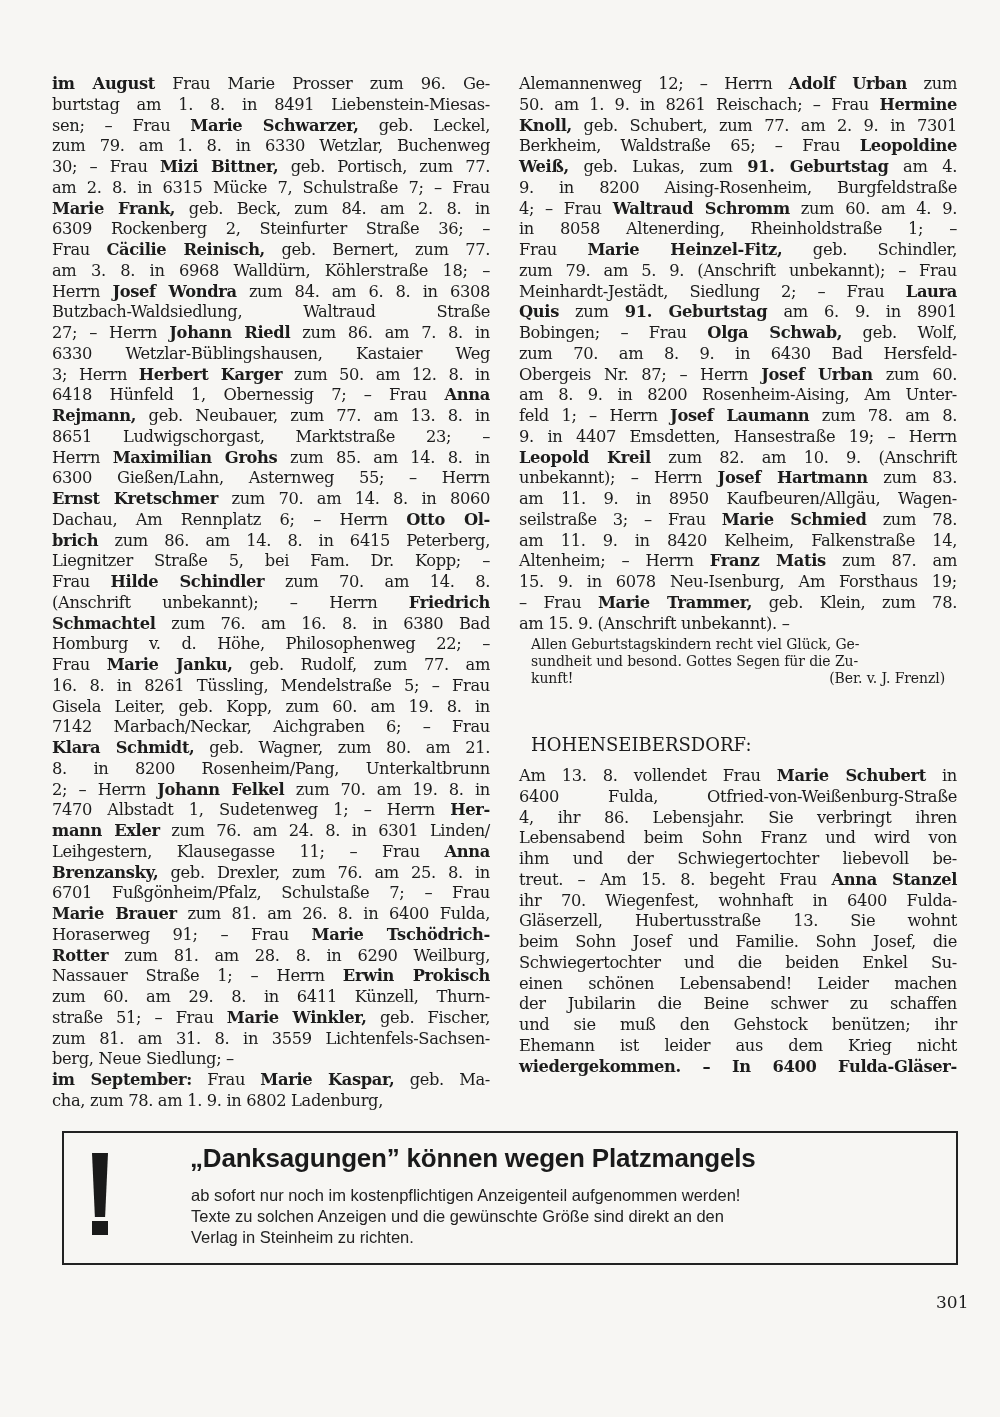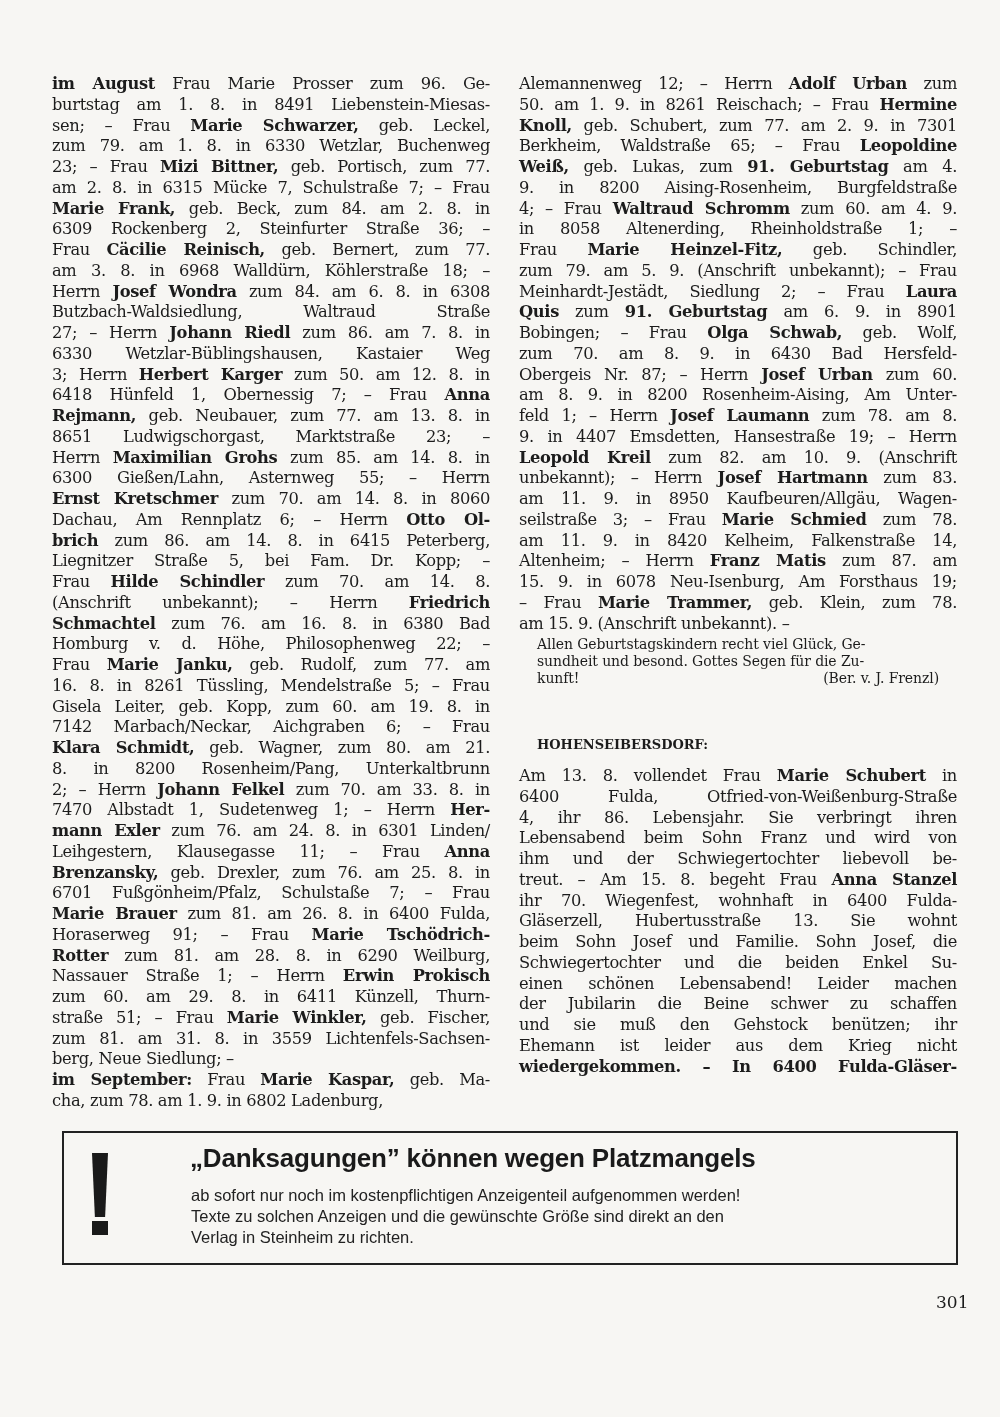--- a/index.html
+++ b/index.html
@@ -16,33 +16,33 @@
     top: 74px;
     width: 438px;
     font-size: 16.3px;
     line-height: 20.75px;
     text-align: justify;
     letter-spacing: -0.35px;
     hyphens: manual;
   }
   .col-left { left: 52px; }
   .col-right { left: 519px; }
-  .col p { margin: 18px; }
+  .col p { margin: 12px; }
   b { font-weight: bold; }
   .closing {
     font-size: 14px;
     line-height: 17px;
     margin-top: 2px !important;
     letter-spacing: -0.1px;
   }
   .signature { display: block; text-align: right; margin-top: -17px; }
   .section-heading {
     margin-top: 48px !important;
-    font-weight: bold;
-    font-size: 13px;
+    font-weight: normal;
+    font-size: 18px;
     letter-spacing: 0;
     margin-bottom: 10px !important;
   }
   .notice-box {
     position: absolute;
     left: 62px; top: 1131px;
     width: 896px; height: 134px;
     border: 2px solid #222;
     box-sizing: border-box;
     font-family: "Liberation Sans", "DejaVu Sans", sans-serif;
@@ -88,21 +88,21 @@
 </style>
 </head>
 <body>
 
 <div class="col col-left">
   <div>
       <div style="text-align: justify; text-align-last: justify; white-space: normal; overflow: visible;"><b>im August</b><span> Frau Marie Prosser zum 96. Ge-</span></div>
       <div style="text-align: justify; text-align-last: justify; white-space: normal; overflow: visible;"><span>burtstag am 1. 8. in 8491 Liebenstein-Miesas-</span></div>
       <div style="text-align: justify; text-align-last: justify; white-space: normal; overflow: visible;"><span>sen; – Frau </span><b>Marie Schwarzer,</b><span> geb. Leckel,</span></div>
       <div style="text-align: justify; text-align-last: justify; white-space: normal; overflow: visible;"><span>zum 79. am 1. 8. in 6330 Wetzlar, Buchenweg</span></div>
-      <div style="text-align: justify; text-align-last: justify; white-space: normal; overflow: visible;"><span>23; – Frau </span><b>Mizi Bittner,</b><span> geb. Portisch, zum 77.</span></div>
+      <div style="text-align: justify; text-align-last: justify; white-space: normal; overflow: visible;"><span>30; – Frau </span><b>Mizi Bittner,</b><span> geb. Portisch, zum 77.</span></div>
       <div style="text-align: justify; text-align-last: justify; white-space: normal; overflow: visible;"><span>am 2. 8. in 6315 Mücke 7, Schulstraße 7; – Frau</span></div>
       <div style="text-align: justify; text-align-last: justify; white-space: normal; overflow: visible;"><b>Marie Frank,</b><span> geb. Beck, zum 84. am 2. 8. in</span></div>
       <div style="text-align: justify; text-align-last: justify; white-space: normal; overflow: visible;"><span>6309 Rockenberg 2, Steinfurter Straße 36; –</span></div>
       <div style="text-align: justify; text-align-last: justify; white-space: normal; overflow: visible;"><span>Frau </span><b>Cäcilie Reinisch,</b><span> geb. Bernert, zum 77.</span></div>
       <div style="text-align: justify; text-align-last: justify; white-space: normal; overflow: visible;"><span>am 3. 8. in 6968 Walldürn, Köhlerstraße 18; –</span></div>
       <div style="text-align: justify; text-align-last: justify; white-space: normal; overflow: visible;"><span>Herrn </span><b>Josef Wondra</b><span> zum 84. am 6. 8. in 6308</span></div>
       <div style="text-align: justify; text-align-last: justify; white-space: normal; overflow: visible;"><span>Butzbach-Waldsiedlung, Waltraud Straße</span></div>
       <div style="text-align: justify; text-align-last: justify; white-space: normal; overflow: visible;"><span>27; – Herrn </span><b>Johann Riedl</b><span> zum 86. am 7. 8. in</span></div>
       <div style="text-align: justify; text-align-last: justify; white-space: normal; overflow: visible;"><span>6330 Wetzlar-Büblingshausen, Kastaier Weg</span></div>
       <div style="text-align: justify; text-align-last: justify; white-space: normal; overflow: visible;"><span>3; Herrn </span><b>Herbert Karger</b><span> zum 50. am 12. 8. in</span></div>
@@ -118,21 +118,21 @@
       <div style="text-align: justify; text-align-last: justify; white-space: normal; overflow: visible;"><span>Frau </span><b>Hilde Schindler</b><span> zum 70. am 14. 8.</span></div>
       <div style="text-align: justify; text-align-last: justify; white-space: normal; overflow: visible;"><span>(Anschrift unbekannt); – Herrn </span><b>Friedrich</b></div>
       <div style="text-align: justify; text-align-last: justify; white-space: normal; overflow: visible;"><b>Schmachtel</b><span> zum 76. am 16. 8. in 6380 Bad</span></div>
       <div style="text-align: justify; text-align-last: justify; white-space: normal; overflow: visible;"><span>Homburg v. d. Höhe, Philosophenweg 22; –</span></div>
       <div style="text-align: justify; text-align-last: justify; white-space: normal; overflow: visible;"><span>Frau </span><b>Marie Janku,</b><span> geb. Rudolf, zum 77. am</span></div>
       <div style="text-align: justify; text-align-last: justify; white-space: normal; overflow: visible;"><span>16. 8. in 8261 Tüssling, Mendelstraße 5; – Frau</span></div>
       <div style="text-align: justify; text-align-last: justify; white-space: normal; overflow: visible;"><span>Gisela Leiter, geb. Kopp, zum 60. am 19. 8. in</span></div>
       <div style="text-align: justify; text-align-last: justify; white-space: normal; overflow: visible;"><span>7142 Marbach/Neckar, Aichgraben 6; – Frau</span></div>
       <div style="text-align: justify; text-align-last: justify; white-space: normal; overflow: visible;"><b>Klara Schmidt,</b><span> geb. Wagner, zum 80. am 21.</span></div>
       <div style="text-align: justify; text-align-last: justify; white-space: normal; overflow: visible;"><span>8. in 8200 Rosenheim/Pang, Unterkaltbrunn</span></div>
-      <div style="text-align: justify; text-align-last: justify; white-space: normal; overflow: visible;"><span>2; – Herrn </span><b>Johann Felkel</b><span> zum 70. am 33. 8. in</span></div>
+      <div style="text-align: justify; text-align-last: justify; white-space: normal; overflow: visible;"><span>2; – Herrn </span><b>Johann Felkel</b><span> zum 70. am 19. 8. in</span></div>
       <div style="text-align: justify; text-align-last: justify; white-space: normal; overflow: visible;"><span>7470 Albstadt 1, Sudetenweg 1; – Herrn </span><b>Her-</b></div>
       <div style="text-align: justify; text-align-last: justify; white-space: normal; overflow: visible;"><b>mann Exler</b><span> zum 76. am 24. 8. in 6301 Linden/</span></div>
       <div style="text-align: justify; text-align-last: justify; white-space: normal; overflow: visible;"><span>Leihgestern, Klausegasse 11; – Frau </span><b>Anna</b></div>
       <div style="text-align: justify; text-align-last: justify; white-space: normal; overflow: visible;"><b>Brenzansky,</b><span> geb. Drexler, zum 76. am 25. 8. in</span></div>
       <div style="text-align: justify; text-align-last: justify; white-space: normal; overflow: visible;"><span>6701 Fußgönheim/Pfalz, Schulstaße 7; – Frau</span></div>
       <div style="text-align: justify; text-align-last: justify; white-space: normal; overflow: visible;"><b>Marie Brauer</b><span> zum 81. am 26. 8. in 6400 Fulda,</span></div>
       <div style="text-align: justify; text-align-last: justify; white-space: normal; overflow: visible;"><span>Horaserweg 91; – Frau </span><b>Marie Tschödrich-</b></div>
       <div style="text-align: justify; text-align-last: justify; white-space: normal; overflow: visible;"><b>Rotter</b><span> zum 81. am 28. 8. in 6290 Weilburg,</span></div>
       <div style="text-align: justify; text-align-last: justify; white-space: normal; overflow: visible;"><span>Nassauer Straße 1; – Herrn </span><b>Erwin Prokisch</b></div>
       <div style="text-align: justify; text-align-last: justify; white-space: normal; overflow: visible;"><span>zum 60. am 29. 8. in 6411 Künzell, Thurn-</span></div>

